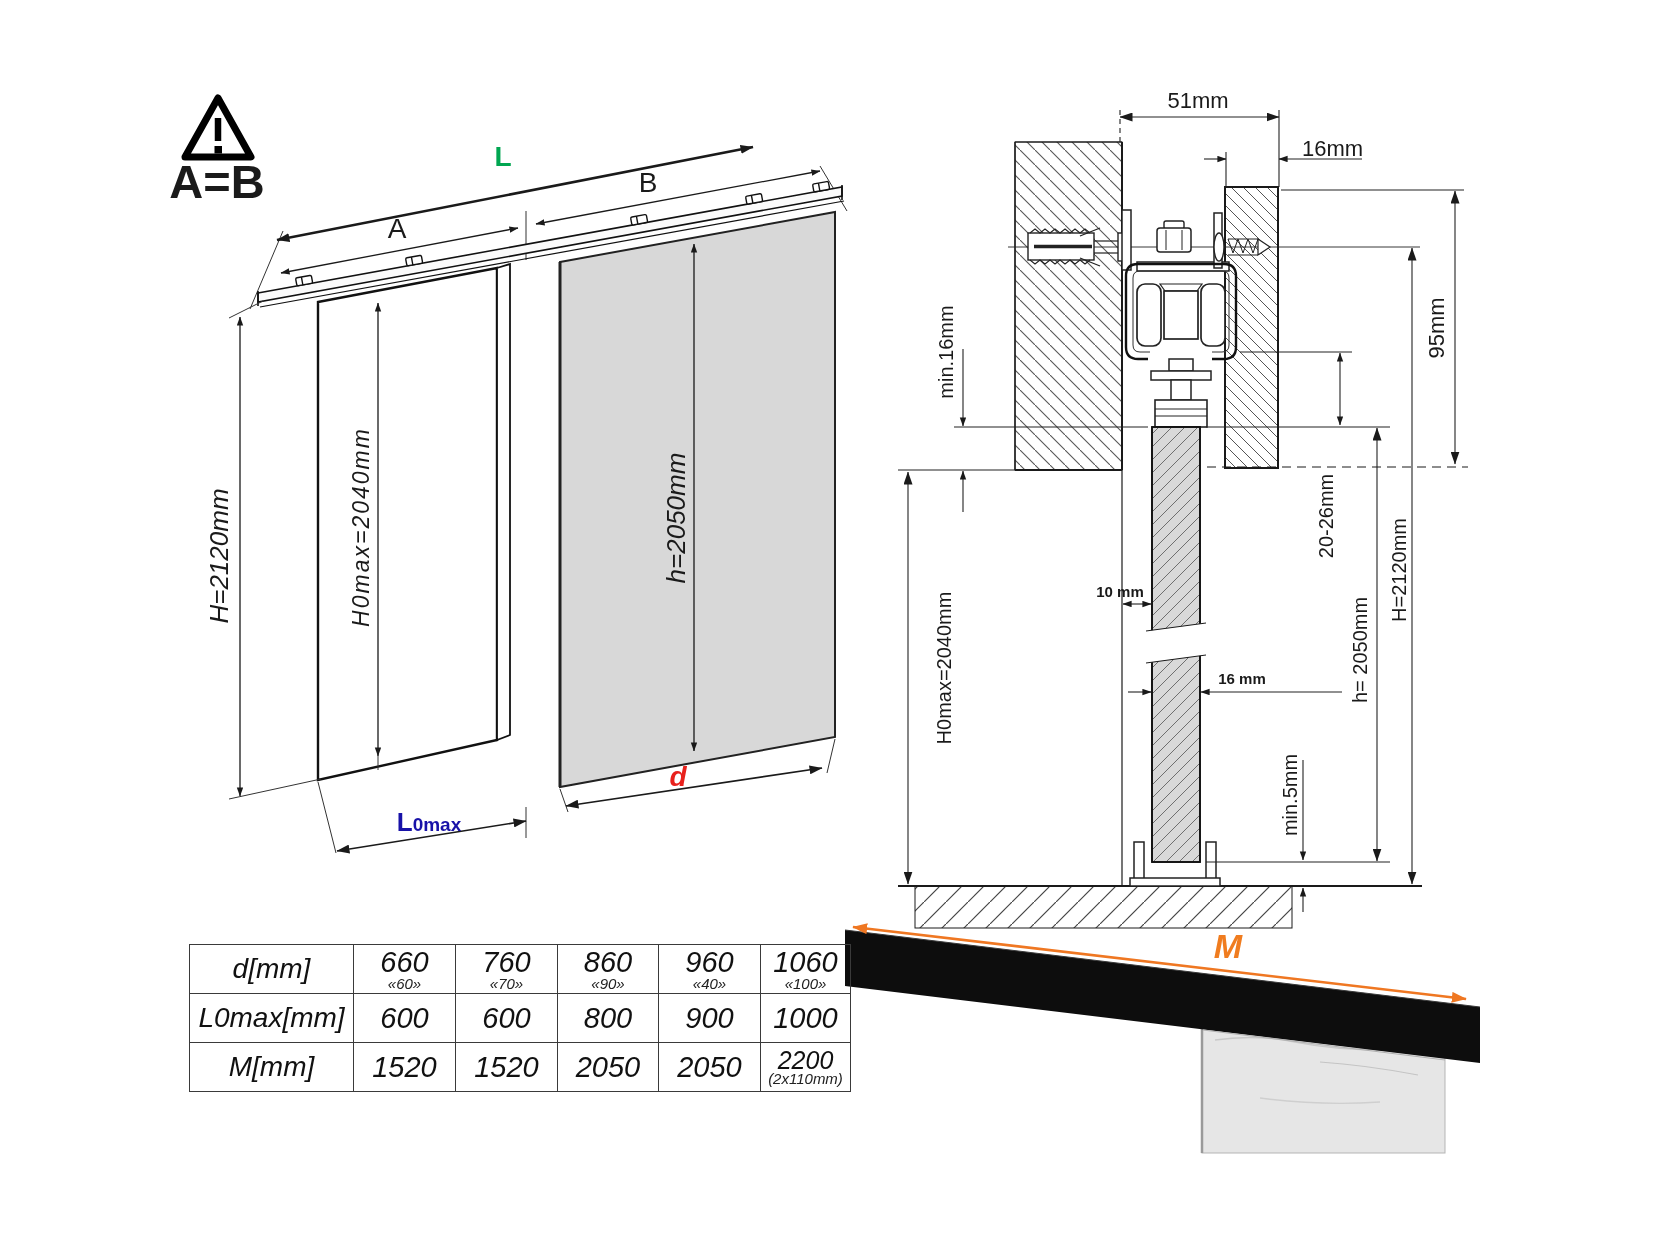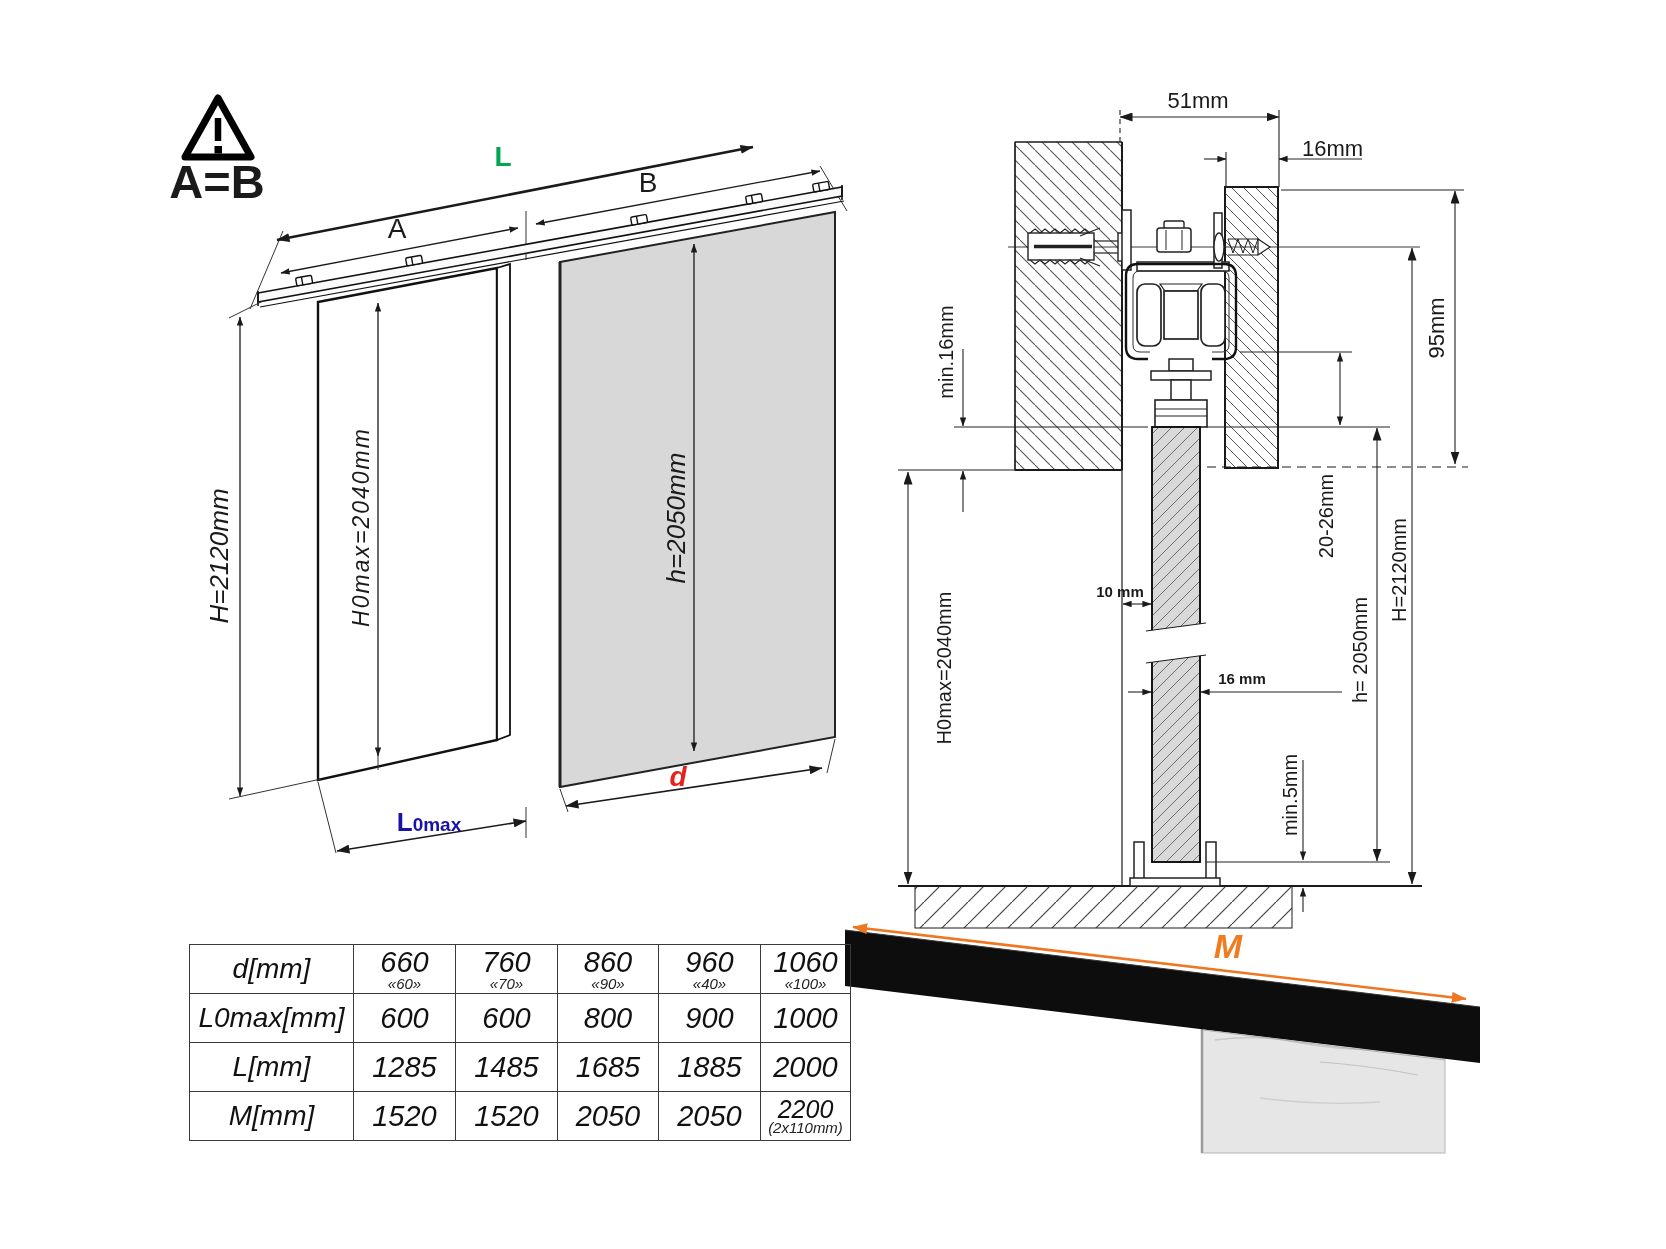--- a/index.html
+++ b/index.html
@@ -310,38 +310,20 @@
             <span class="v">800</span>
           </td>
     <td>
             <span class="v">900</span>
           </td>
     <td>
             <span class="v">1000</span>
           </td>
   </tr>
   <tr>
-    <td class="hdr green">L[mm]</td>
-    <td>
-            <span class="v">1285</span>
-          </td>
-    <td>
-            <span class="v">1485</span>
-          </td>
-    <td>
-            <span class="v">1685</span>
-          </td>
-    <td>
-            <span class="v">1885</span>
-          </td>
-    <td>
-            <span class="v">2000</span>
-          </td>
-  </tr>
-  <tr>
     <td class="hdr orange">M[mm]</td>
     <td>
             <span class="v">1520</span>
           </td>
     <td>
             <span class="v">1520</span>
           </td>
     <td>
             <span class="v">2050</span>
           </td>

